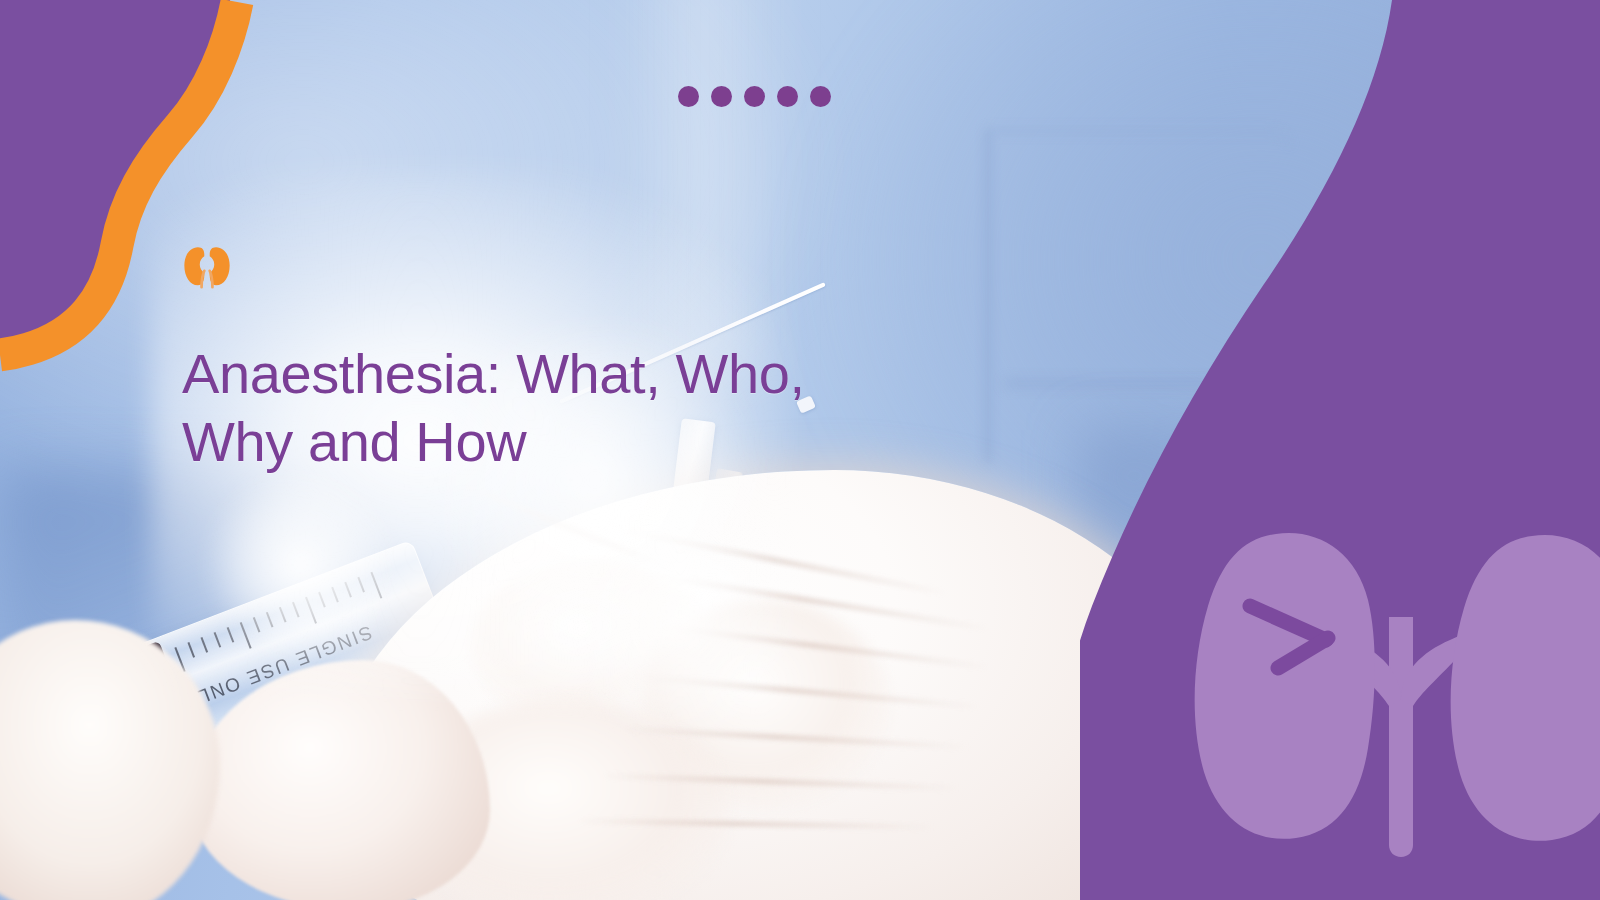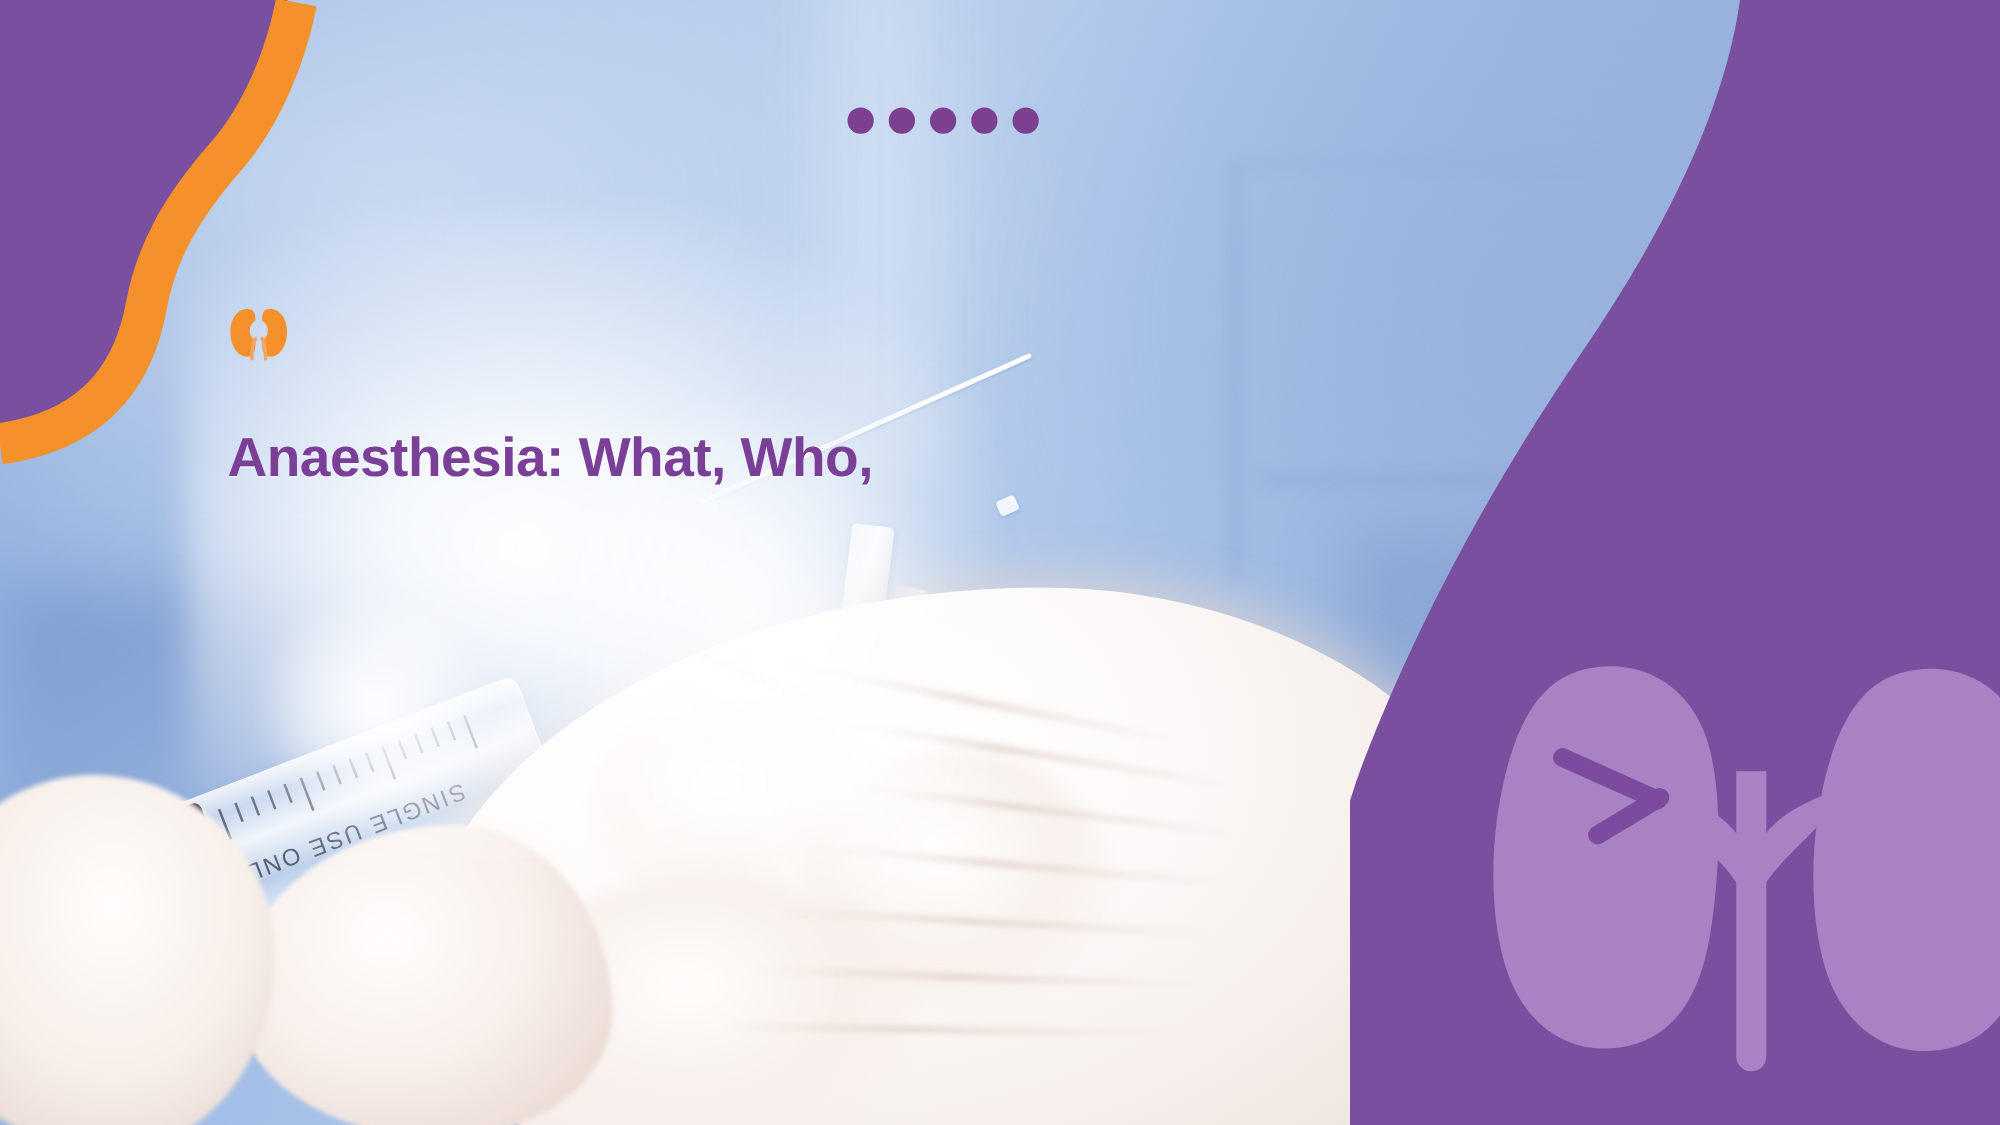--- a/index.html
+++ b/index.html
@@ -311,22 +311,22 @@
     width: 58px; height: 58px;
   }
 
   
   .headline {
     position: absolute;
     left: 182px; top: 340px;
     width: 730px;
     margin: 0;
     font-family: "Liberation Sans", sans-serif;
-    font-weight: bold;
-    font-size: 44px;
+    font-weight: normal;
+    font-size: 56px;
     line-height: 1.22;
     color: #7a3f96;
     letter-spacing: -0.4px;
     text-shadow: 0 1px 0 rgba(255,255,255,0.35);
   }
 </style>
 </head>
 <body>
 
 <div id="banner">
@@ -461,15 +461,16 @@
     <path d="M42,8 C51,8 57,17 57,28 C57,40 51,50 42,50
              C37,50 35,45 35,39 L35,36
              C38,34 40,31 40,27 C40,23 38,20 35,18 L35,16
              C35,11 37,8 42,8 Z" fill="#f4912a"></path>
     <path d="M29,34 C27,38 26,44 26,52" stroke="#f0a764" stroke-width="3" fill="none" stroke-linecap="round"></path>
     <path d="M35,34 C37,38 38,44 38,52" stroke="#f0a764" stroke-width="3" fill="none" stroke-linecap="round"></path>
   </svg>
 
   <h1 class="headline">
     <span>Anaesthesia: What, Who,</span><br>
+    <span>Why and How</span>
   </h1>
 
 </div>
 
 </body></html>

